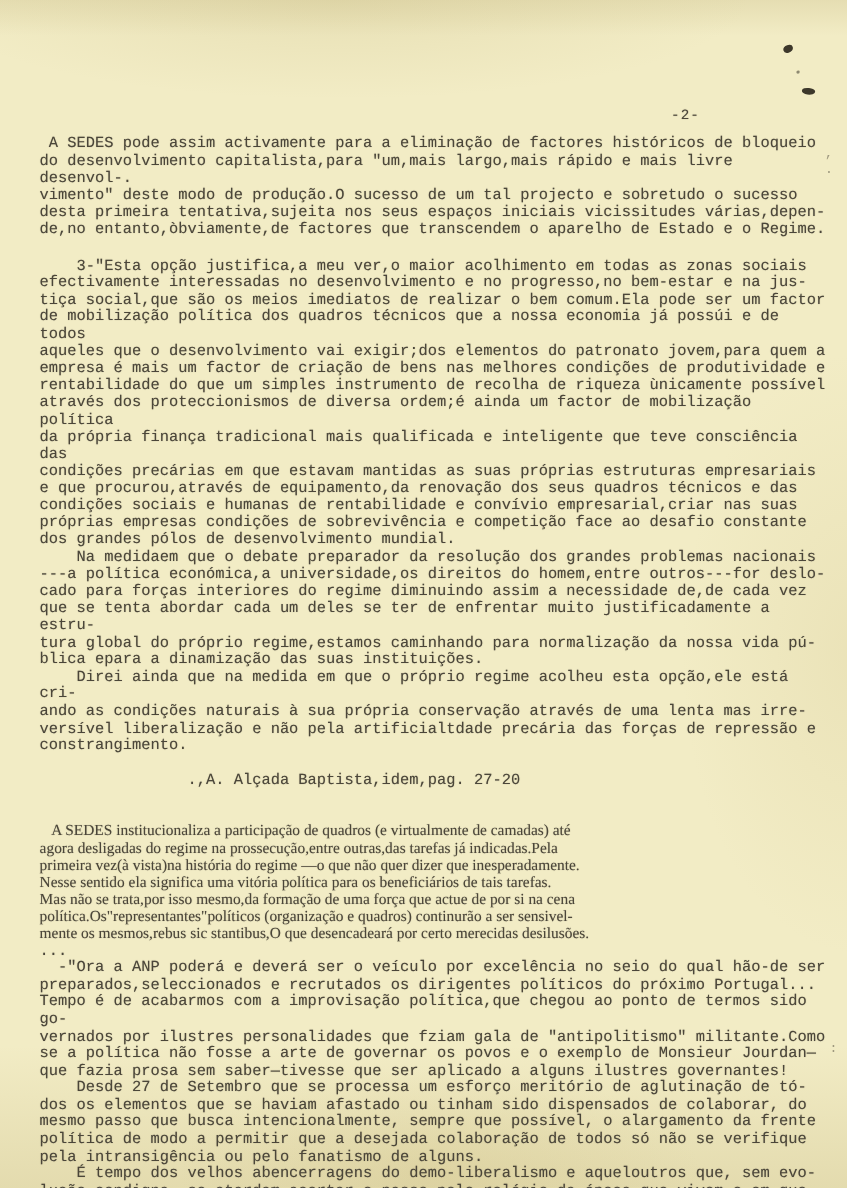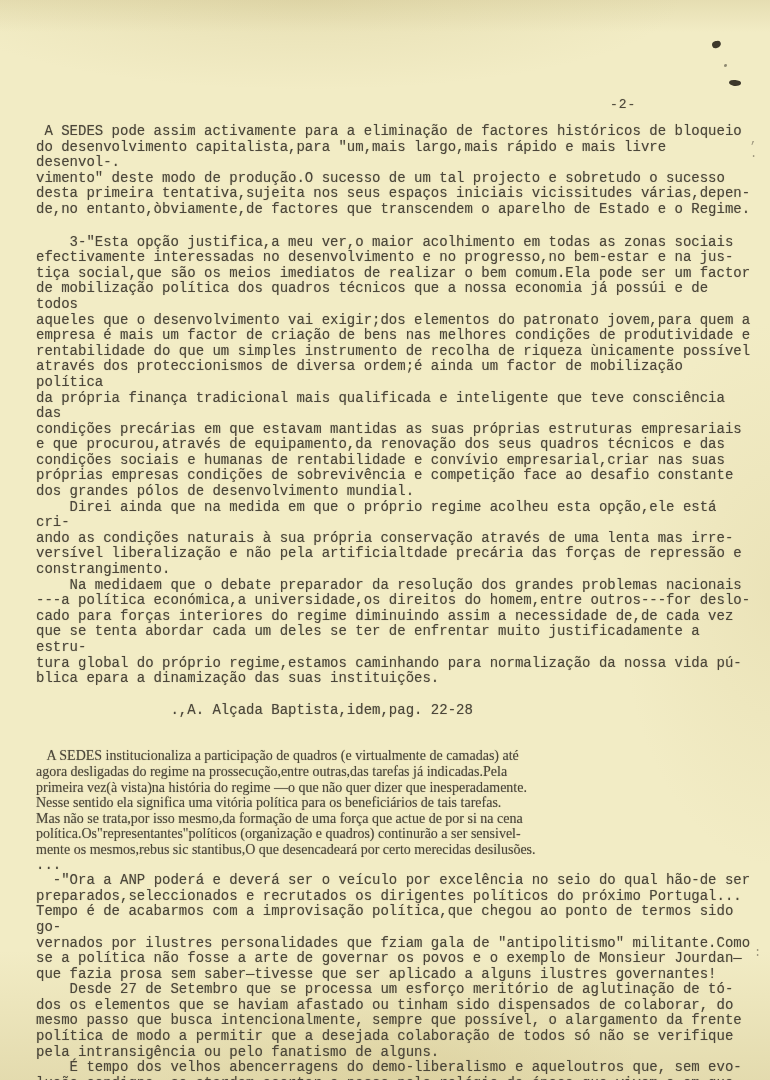--- a/index.html
+++ b/index.html
@@ -83,31 +83,31 @@
 aqueles que o desenvolvimento vai exigir;dos elementos do patronato jovem,para quem a
 empresa é mais um factor de criação de bens nas melhores condições de produtividade e
 rentabilidade do que um simples instrumento de recolha de riqueza ùnicamente possível
 através dos proteccionismos de diversa ordem;é ainda um factor de mobilização política
 da própria finança tradicional mais qualificada e inteligente que teve consciência das
 condições precárias em que estavam mantidas as suas próprias estruturas empresariais
 e que procurou,através de equipamento,da renovação dos seus quadros técnicos e das
 condições sociais e humanas de rentabilidade e convívio empresarial,criar nas suas
 próprias empresas condições de sobrevivência e competição face ao desafio constante
 dos grandes pólos de desenvolvimento mundial.</p>
-    <p class="para">    Direi ainda que na medida em que o próprio regime acolheu esta opção,ele está cri-
-ando as condições naturais à sua própria conservação através de uma lenta mas irre-
-versível liberalização e não pela artificialtdade precária das forças de repressão e
-constrangimento.</p>
     <p class="para">    Na medidaem que o debate preparador da resolução dos grandes problemas nacionais
 ---a política económica,a universidade,os direitos do homem,entre outros---for deslo-
 cado para forças interiores do regime diminuindo assim a necessidade de,de cada vez
 que se tenta abordar cada um deles se ter de enfrentar muito justificadamente a estru-
 tura global do próprio regime,estamos caminhando para normalização da nossa vida pú-
 blica epara a dinamização das suas instituições.</p>
-    <p class="para gap-cite">                .,A. Alçada Baptista,idem,pag. 22-28</p>
+    <p class="para">    Direi ainda que na medida em que o próprio regime acolheu esta opção,ele está cri-
+ando as condições naturais à sua própria conservação através de uma lenta mas irre-
+versível liberalização e não pela artificialtdade precária das forças de repressão e
+constrangimento.</p>
+    <p class="para gap-cite">                .,A. Alçada Baptista,idem,pag. 27-20</p>
     <p class="para gap-2">   A SEDES institucionaliza a participação de quadros (e virtualmente de camadas) até
 agora desligadas do regime na prossecução,entre outras,das tarefas já indicadas.Pela
 primeira vez(à vista)na história do regime —o que não quer dizer que inesperadamente.
 Nesse sentido ela significa uma vitória política para os beneficiários de tais tarefas.
 Mas não se trata,por isso mesmo,da formação de uma força que actue de por si na cena
 política.Os"representantes"políticos (organização e quadros) continurão a ser sensivel-
 mente os mesmos,rebus sic stantibus,O que desencadeará por certo merecidas desilusões.</p>
     <p class="para">...</p>
     <p class="para">  -"Ora a ANP poderá e deverá ser o veículo por excelência no seio do qual hão-de ser
 preparados,seleccionados e recrutados os dirigentes políticos do próximo Portugal...

